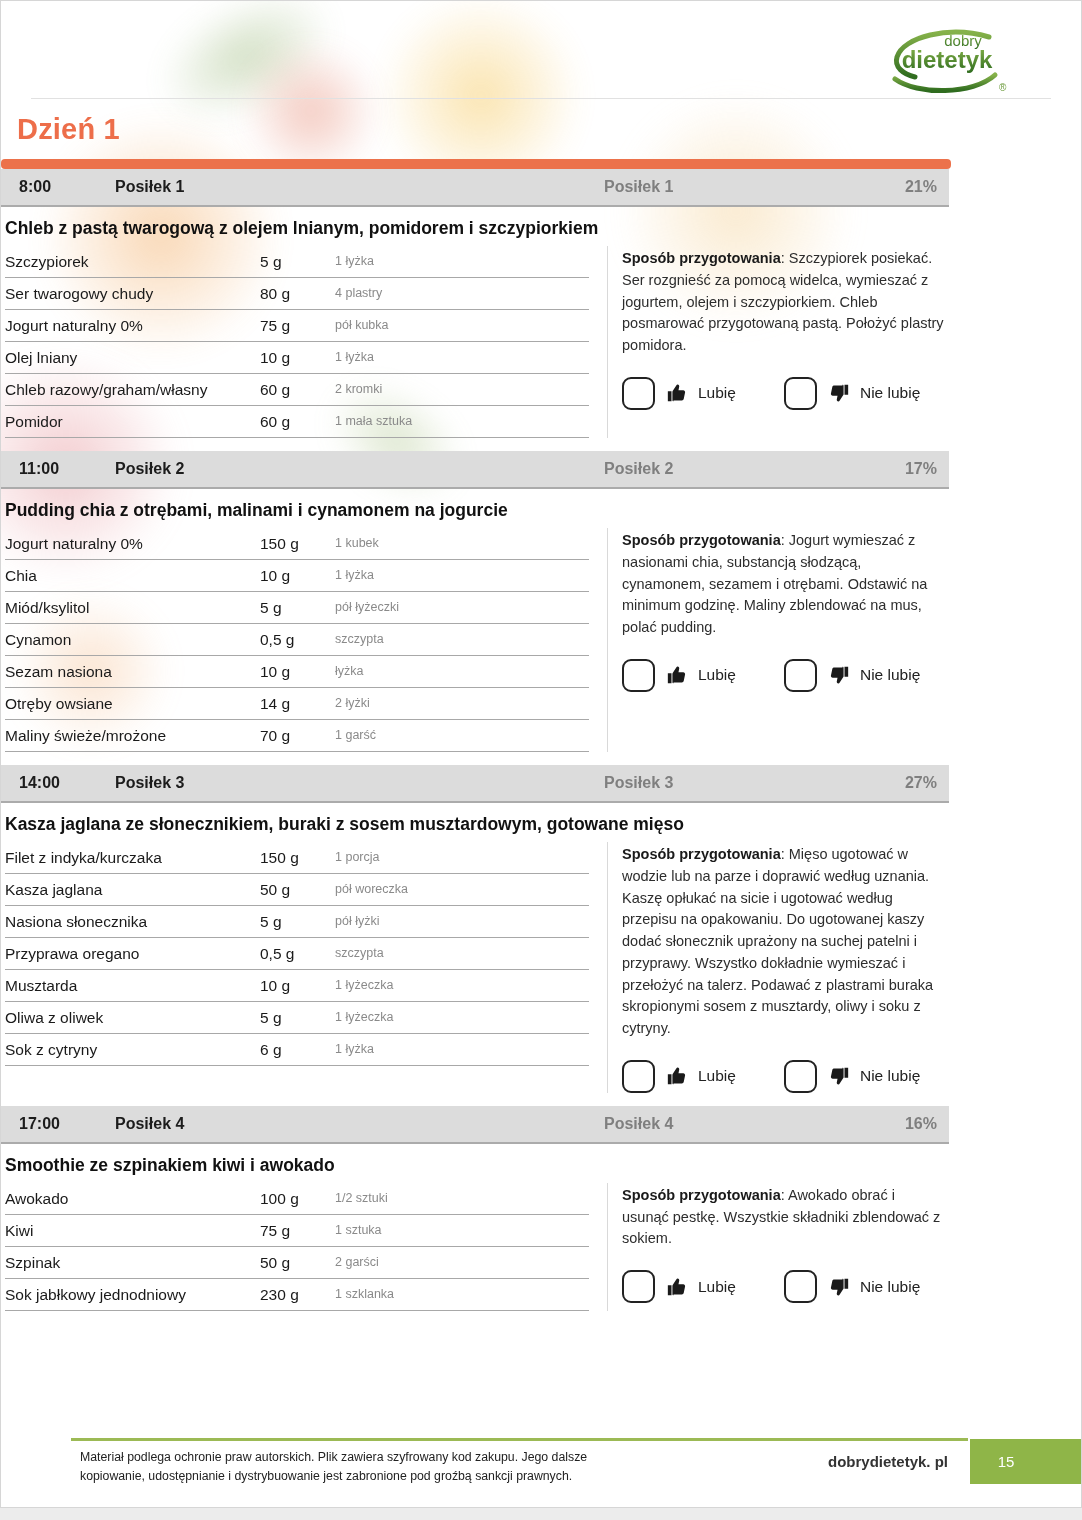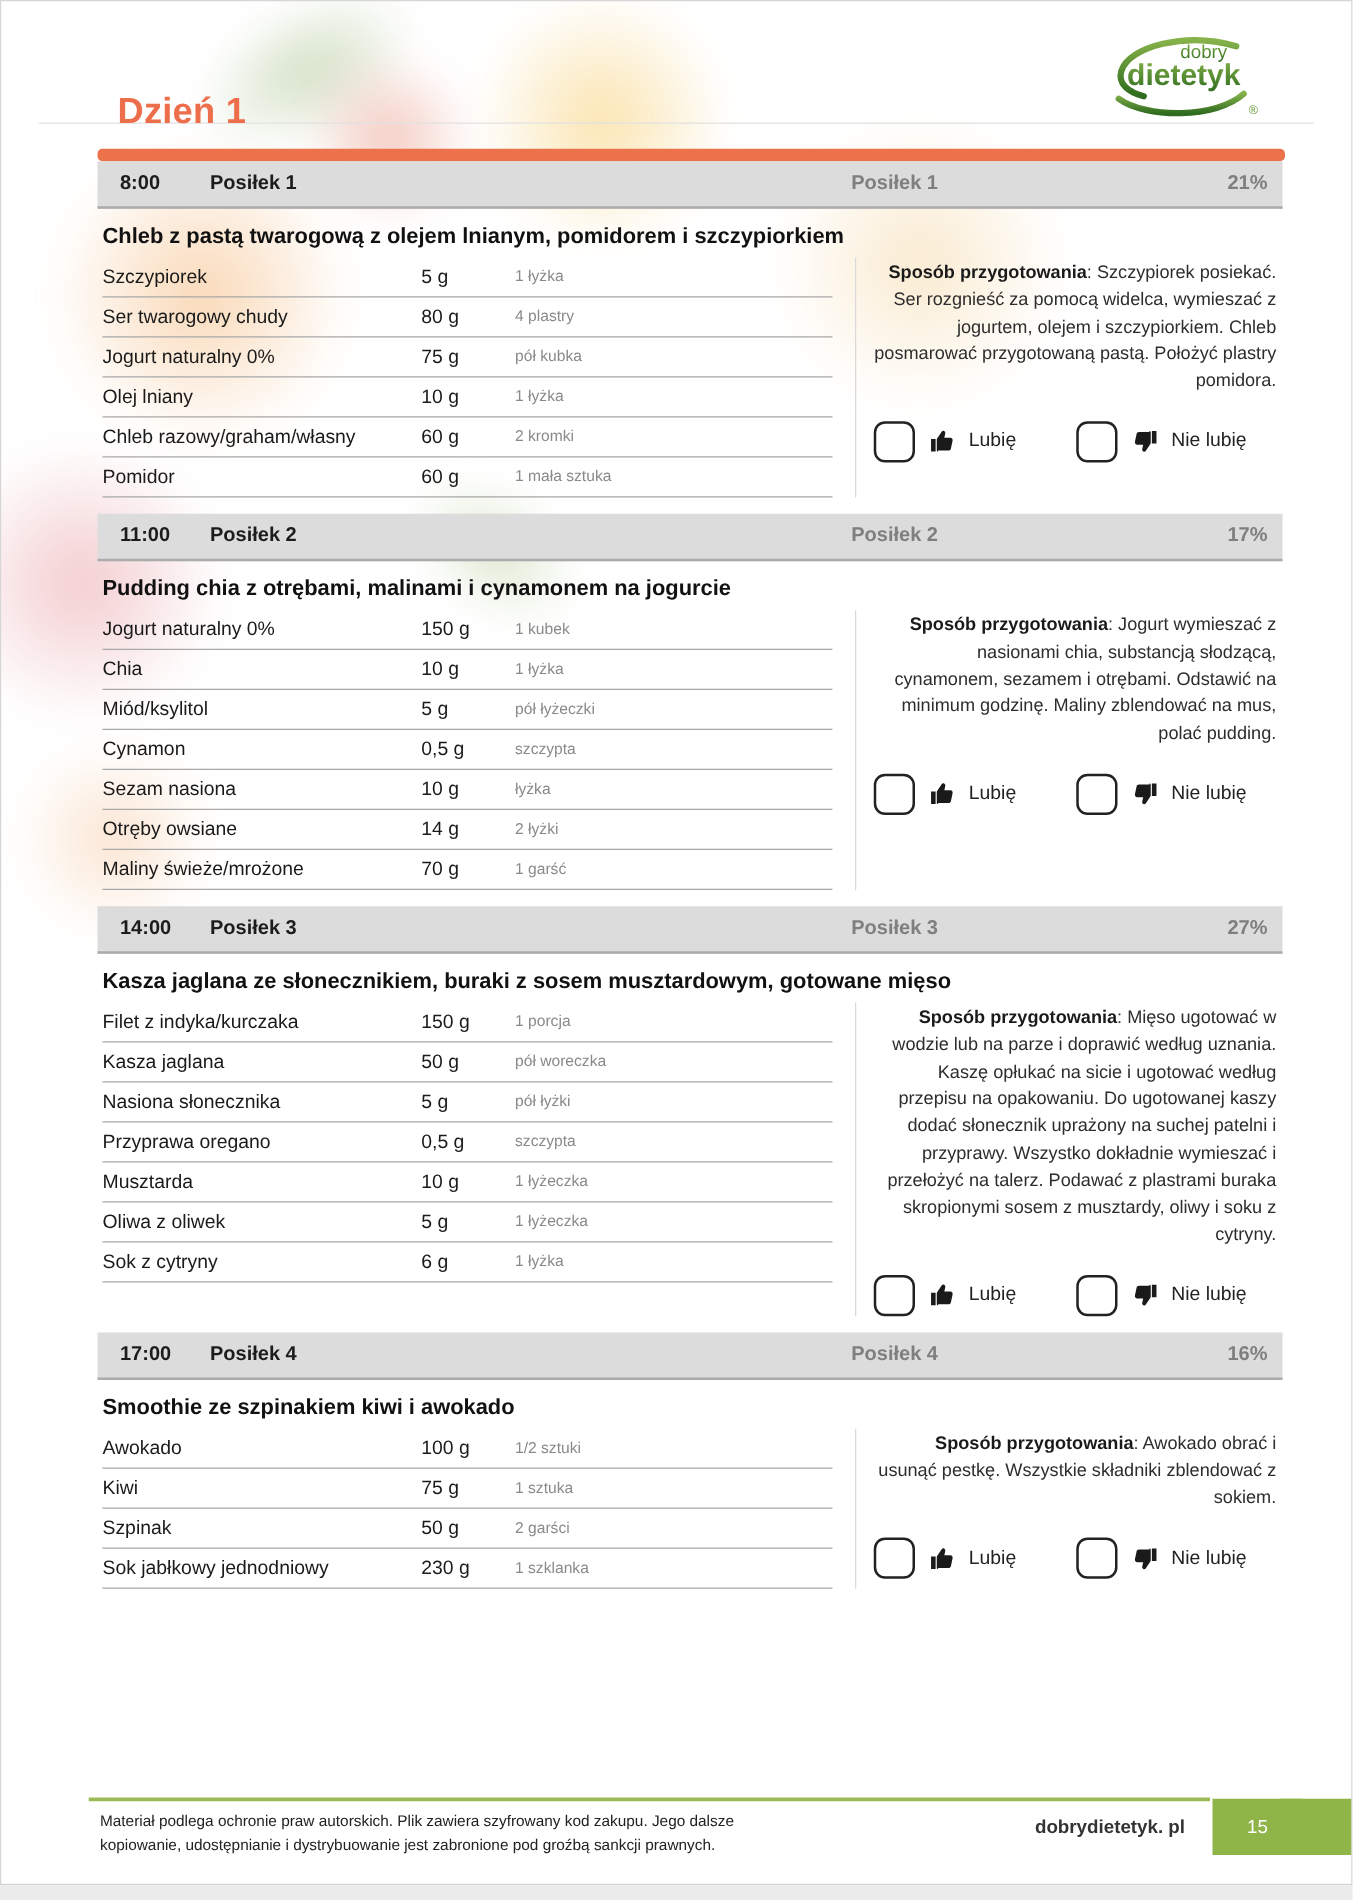--- a/index.html
+++ b/index.html
@@ -11,39 +11,39 @@
   .b-orange1{left:40px;top:110px;width:240px;height:250px;background:radial-gradient(circle,#f2a95e 0%,rgba(242,169,94,0) 70%);opacity:.45;}
   .b-tomato{left:240px;top:40px;width:140px;height:140px;background:radial-gradient(circle,#e2785f 0%,rgba(226,120,95,0) 70%);opacity:.4;}
   .b-slice{left:380px;top:-10px;width:200px;height:210px;background:radial-gradient(circle,#f5c34e 0%,rgba(245,195,78,0) 70%);opacity:.45;}
   .b-pale{left:620px;top:90px;width:230px;height:240px;background:radial-gradient(circle,#f6d9a8 0%,rgba(246,217,168,0) 70%);opacity:.55;}
   .b-leaf2{left:320px;top:390px;width:150px;height:100px;background:radial-gradient(ellipse,#a9c285 0%,rgba(169,194,133,0) 70%);opacity:.4;transform:rotate(35deg);}
   .b-grape{left:-50px;top:350px;width:230px;height:230px;background:radial-gradient(circle,#e79aa0 0%,rgba(231,154,160,0) 70%);opacity:.5;}
   .b-orange2{left:10px;top:590px;width:160px;height:160px;background:radial-gradient(circle,#f3b27a 0%,rgba(243,178,122,0) 70%);opacity:.35;}
   
   .logo{position:absolute;top:22px;right:72px;width:126px;height:76px;}
   .top-divider{position:absolute;top:97px;left:30px;right:30px;height:1px;background:#e1e1e1;}
-  .content{position:relative;margin-left:77px;width:948px;padding-top:72px;z-index:2;}
+  .content{position:relative;width:948px;padding-top:112px;z-index:2;}
   h1.day-title{margin:0 0 13px 16px;font-size:29px;font-weight:bold;color:#ed6e4a;letter-spacing:.2px;}
   .accent-bar{height:10px;width:950px;background:#ec724b;border-radius:4px;}
   
   .meal{margin-bottom:13px;}
-  .meal-bar{position:relative;height:36px;background:#dcdcdc;border-bottom:2px solid #ababab;display:flex;align-items:center;}
+  .meal-bar{position:relative;height:36px;background:#dcdcdc;border-bottom:2px solid #ababab;display:flex;align-items:center;gap:24px;}
   .meal-time{display:inline-block;width:72px;padding-left:18px;font-size:16px;font-weight:bold;color:#1c1c1c;}
   .meal-name{font-size:16px;font-weight:bold;color:#1c1c1c;}
   .meal-name-right{position:absolute;left:603px;font-size:16px;font-weight:bold;color:#7f7f7f;}
   .meal-percent{position:absolute;right:12px;font-size:16px;font-weight:bold;color:#7f7f7f;}
   .meal-title{margin:11px 0 7px 4px;font-size:17.5px;font-weight:bold;color:#111;}
   .meal-body{display:flex;align-items:stretch;}
   .ingredients{width:584px;margin-left:4px;}
   .ing-row{display:grid;grid-template-columns:255px 75px 1fr;align-items:center;min-height:26px;padding:3px 0 2px;border-bottom:1px solid #a8a8a8;}
   .ing-name,.ing-amount{font-size:15.5px;color:#1a1a1a;}
   .ing-portion{font-size:12.5px;color:#8a8a8a;max-width:112px;line-height:1.25;}
   .vdivider{width:1px;background:#d9d9d9;margin:0 0 0 18px;}
   .right-col{flex:1;padding:2px 5px 0 14px;}
-  .prep{margin:0;font-size:14.5px;line-height:1.5;color:#2d2d2d;text-align:right;}
+  .prep{margin:0;font-size:14.5px;line-height:1.5;color:#2d2d2d;}
   .prep strong{color:#1a1a1a;}
   .vote-row{display:flex;align-items:flex-start;margin-top:20px;}
   .vote-group{display:flex;align-items:center;}
   .vote-group + .vote-group{margin-left:48px;}
   .checkbox{width:29px;height:29px;border:2.5px solid #222;border-radius:9px;background:#fff;cursor:pointer;}
   .thumb{width:22px;height:22px;margin-left:11px;fill:#1a1a1a;}
   .thumb.down{transform:rotate(180deg);}
   .vote-label{margin-left:10px;font-size:15.5px;color:#222;}
   
   .footer-line{position:absolute;top:1437px;left:70px;width:897px;height:3px;background:#9cba55;}

